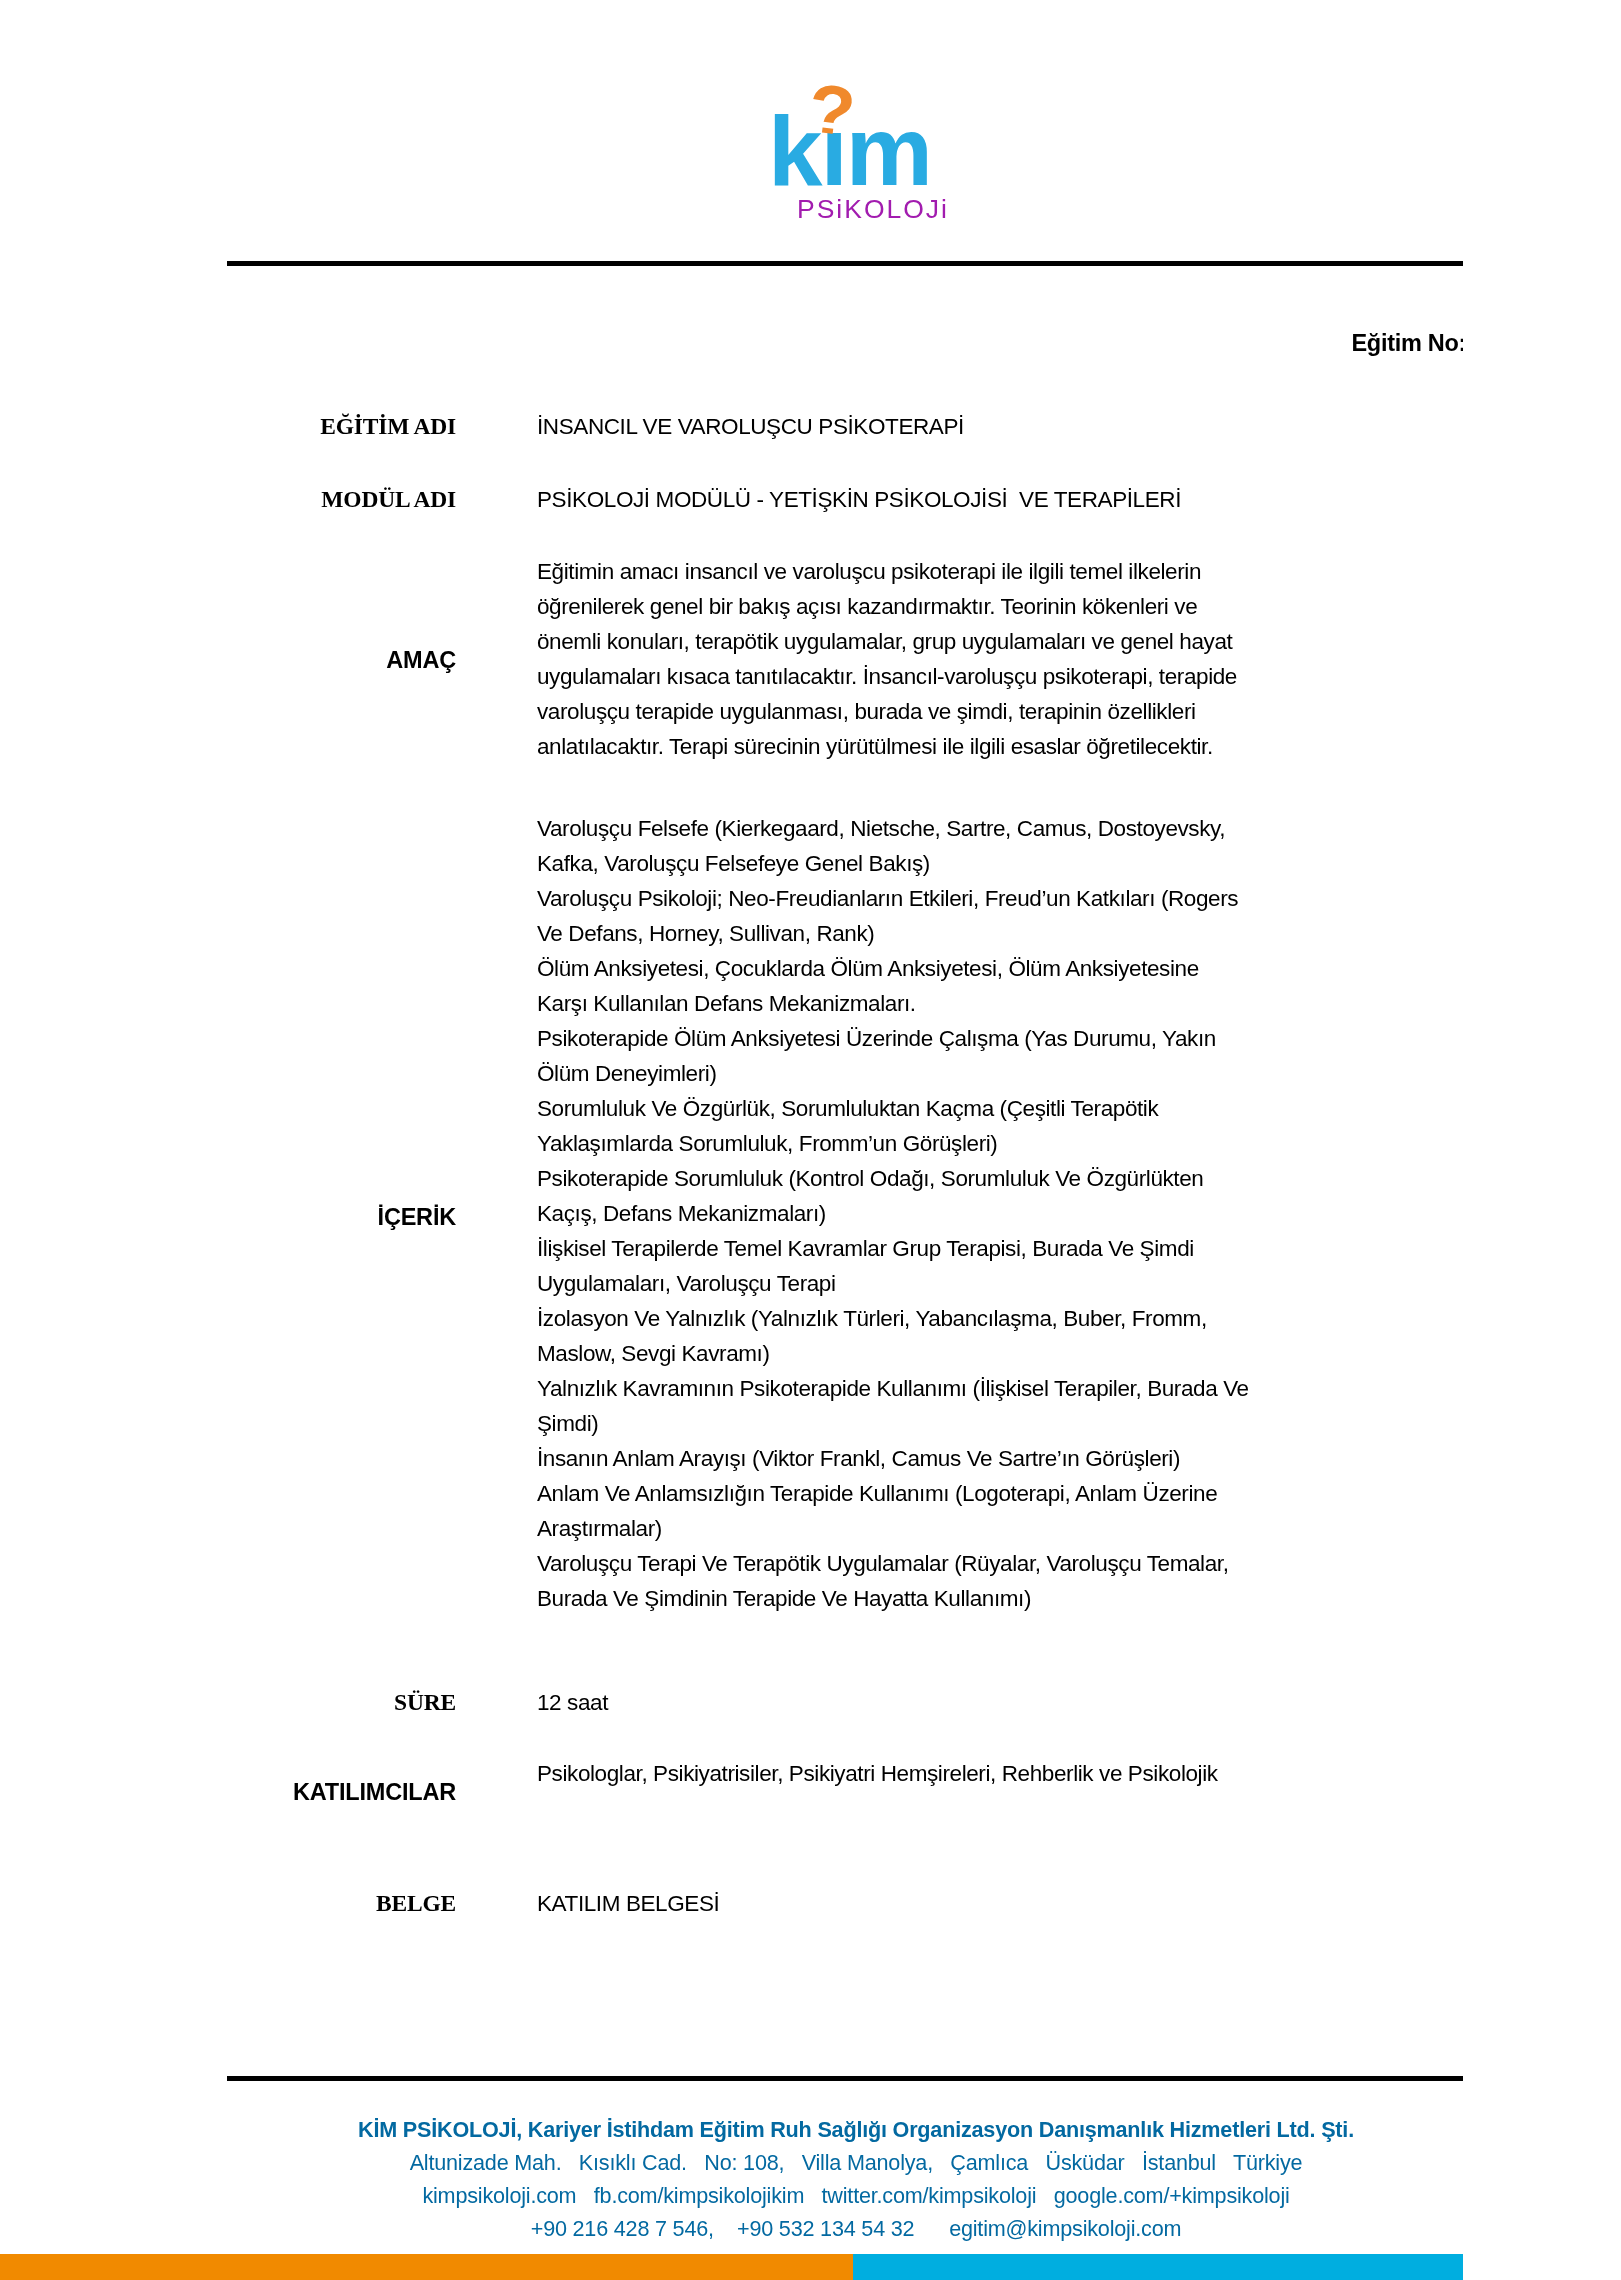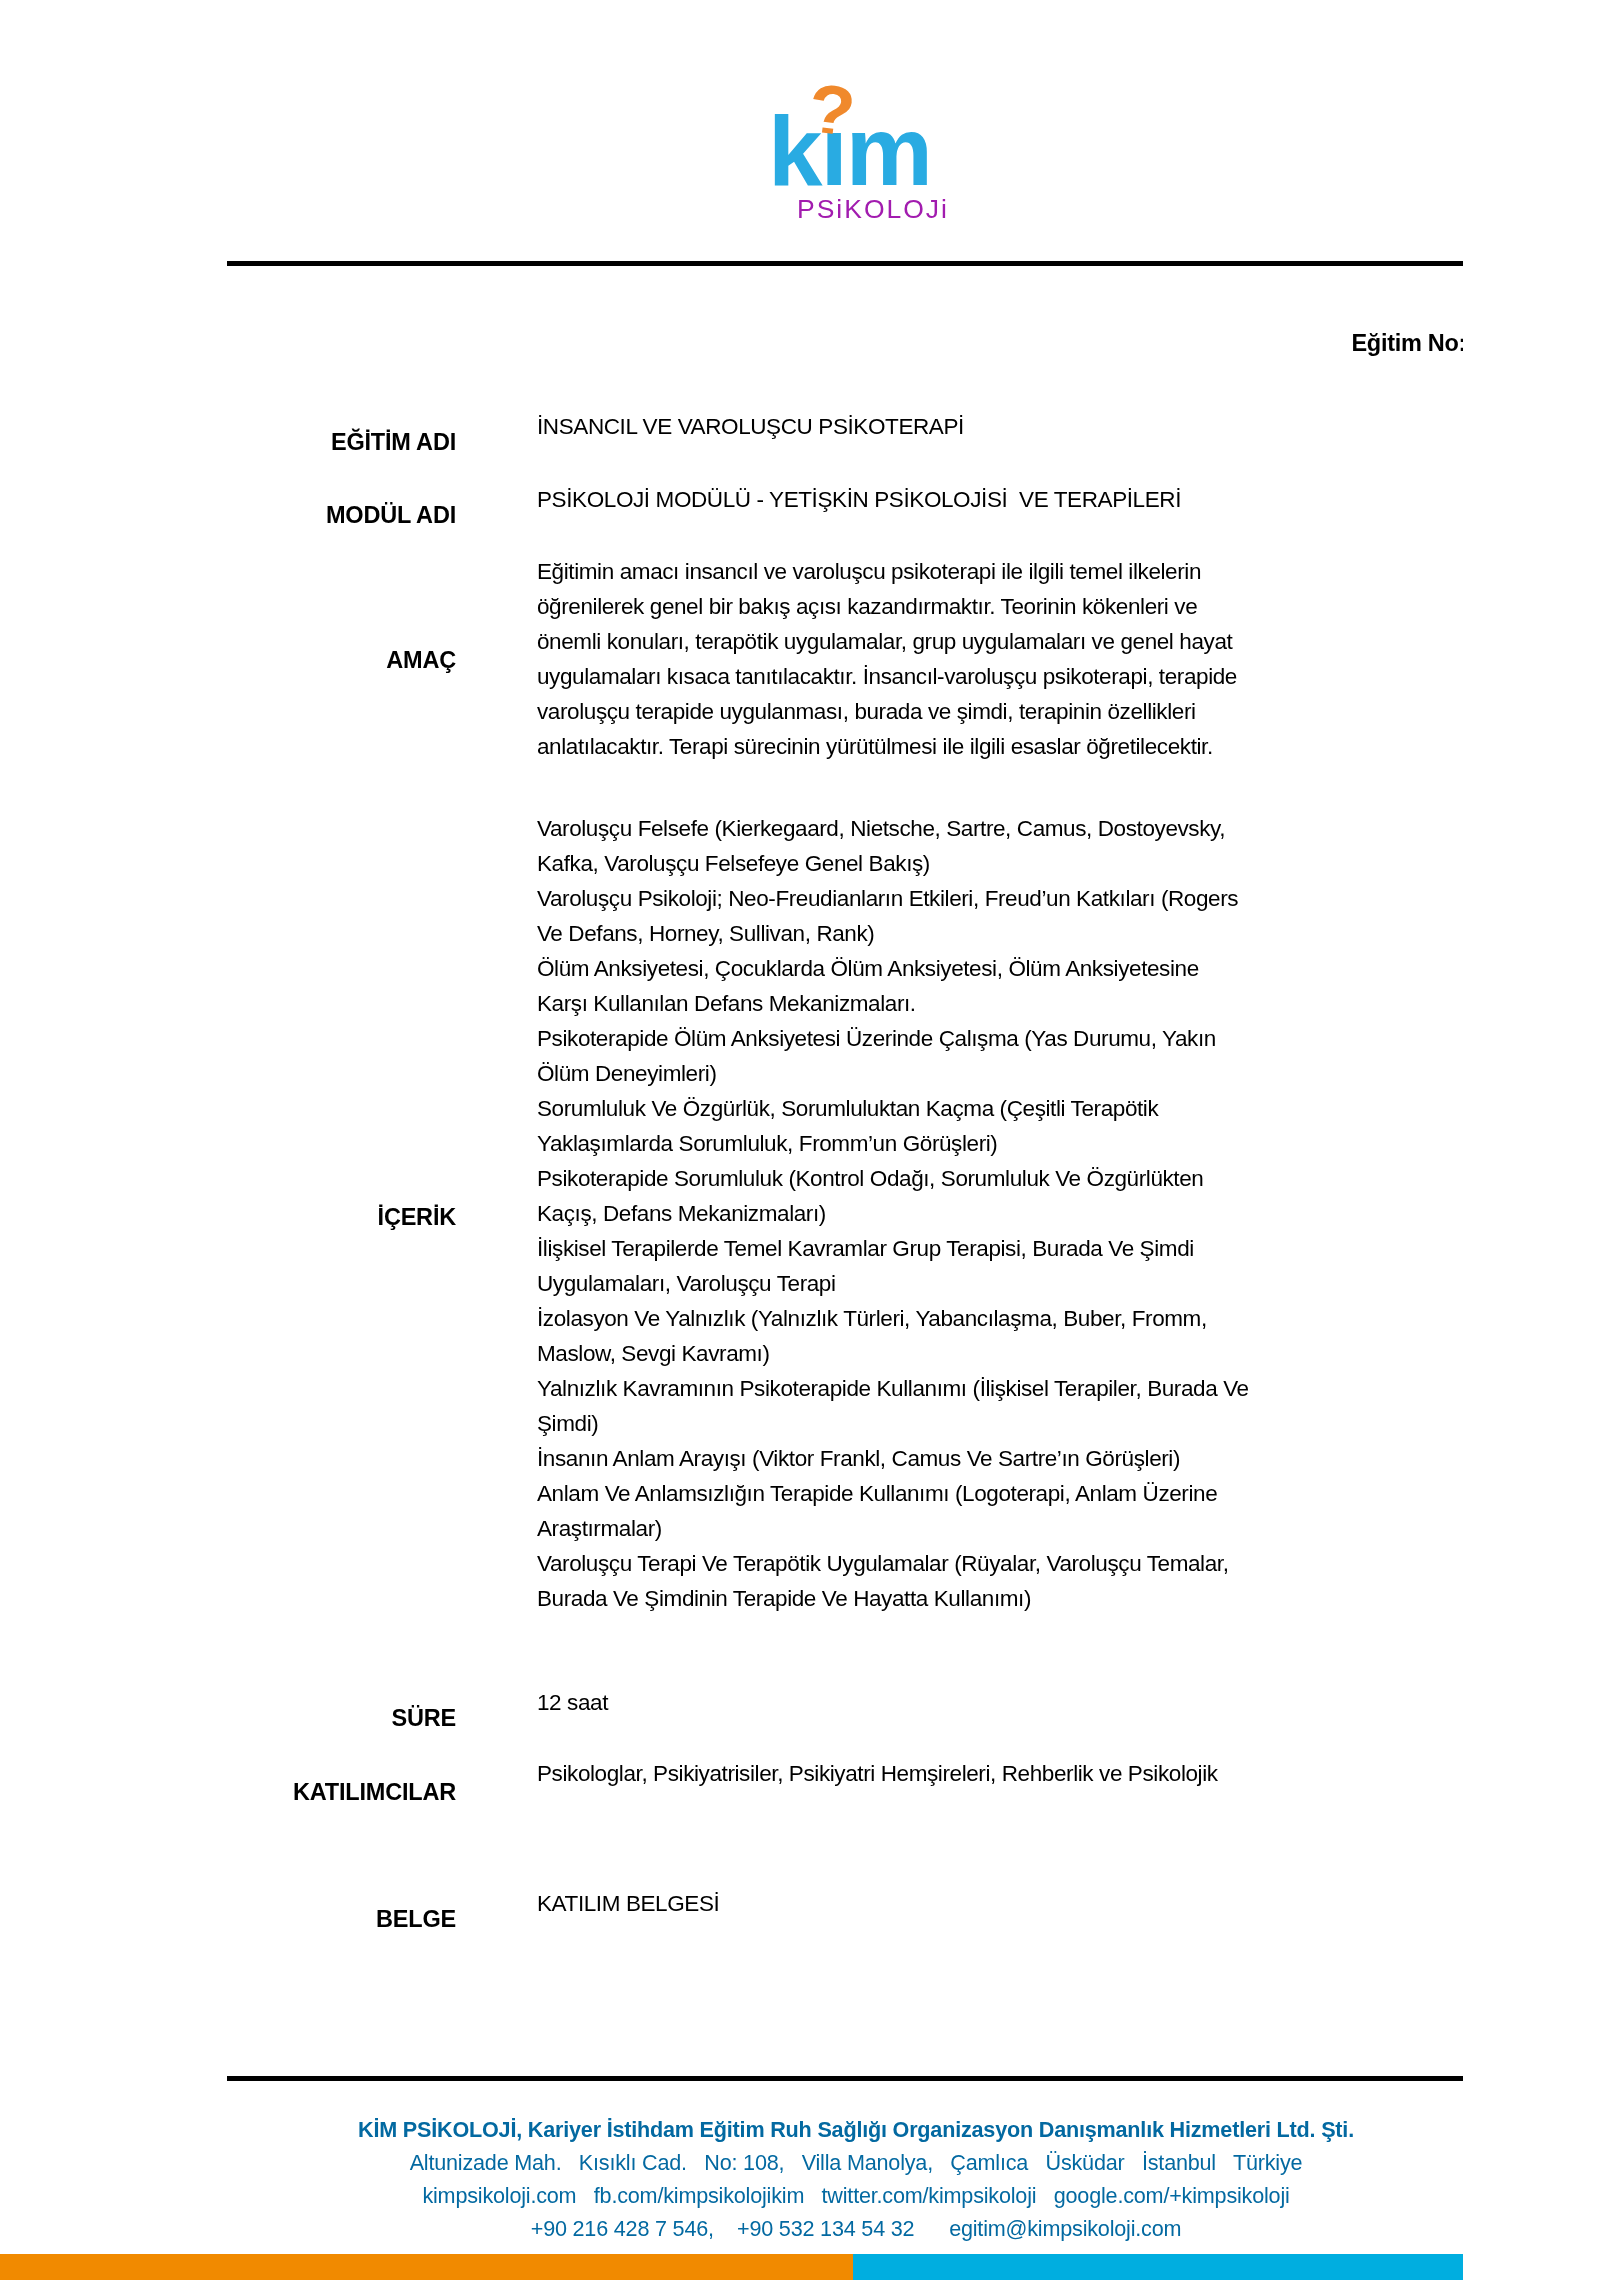--- a/index.html
+++ b/index.html
@@ -34,21 +34,21 @@
     position:absolute; top:330px; left:995px; width:490px; text-align:right;
     font-size:23.5px; font-weight:700; letter-spacing:-0.3px; white-space:pre;
   }
 
   
   .row   { position:absolute; left:0; width:1485px; }
   .label {
     position:absolute; left:0; width:456px; text-align:right;
     font-weight:bold; font-size:23.5px; letter-spacing:-0.2px; line-height:29px;
   }
-  .row.single .label { top:16px; }
+  .row.single .label { top:0;font-family:Liberation Serif, serif; }
   .row.multi  .label { top:50%; transform:translateY(-50%); }
   .value {
     position:absolute; left:537px; top:0;
     font-size:22.5px; letter-spacing:-0.4px; line-height:29px; white-space:pre;
   }
   .lines { position:absolute; left:537px; top:0; }
   .line  { font-size:22.5px; letter-spacing:-0.4px; line-height:35px; height:35px; white-space:pre; }
 
   .row-egitim  { top:412px;  height:29px; }
   .row-modul   { top:485px;  height:29px; }

